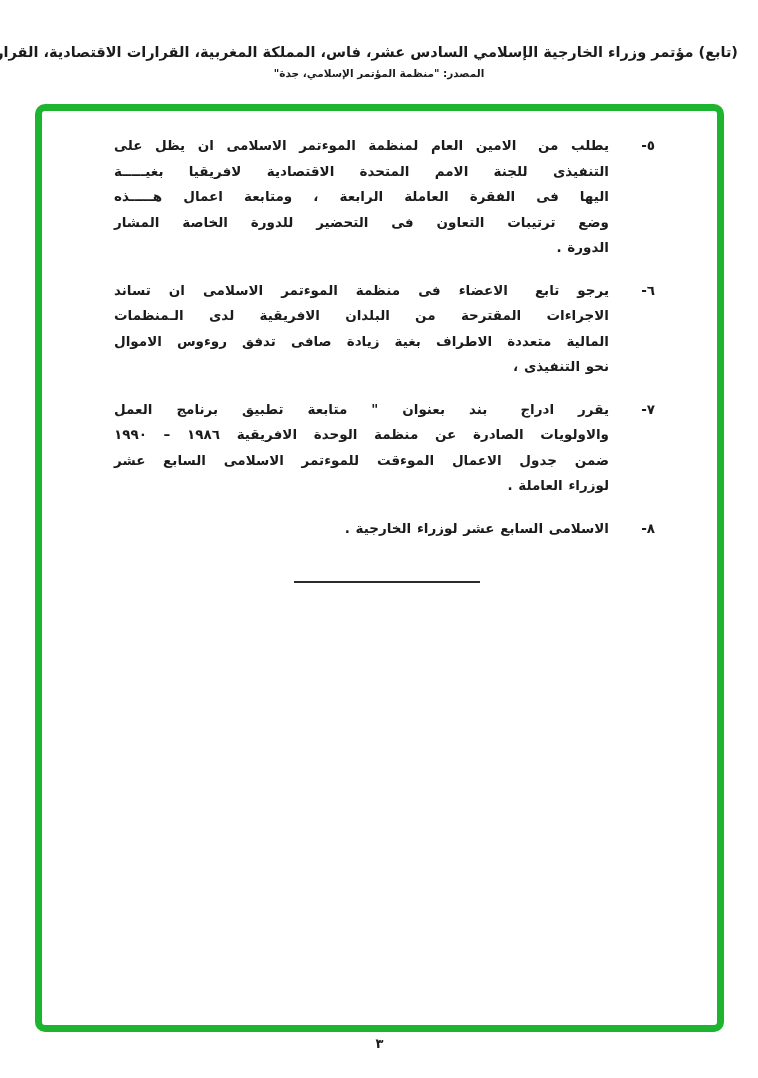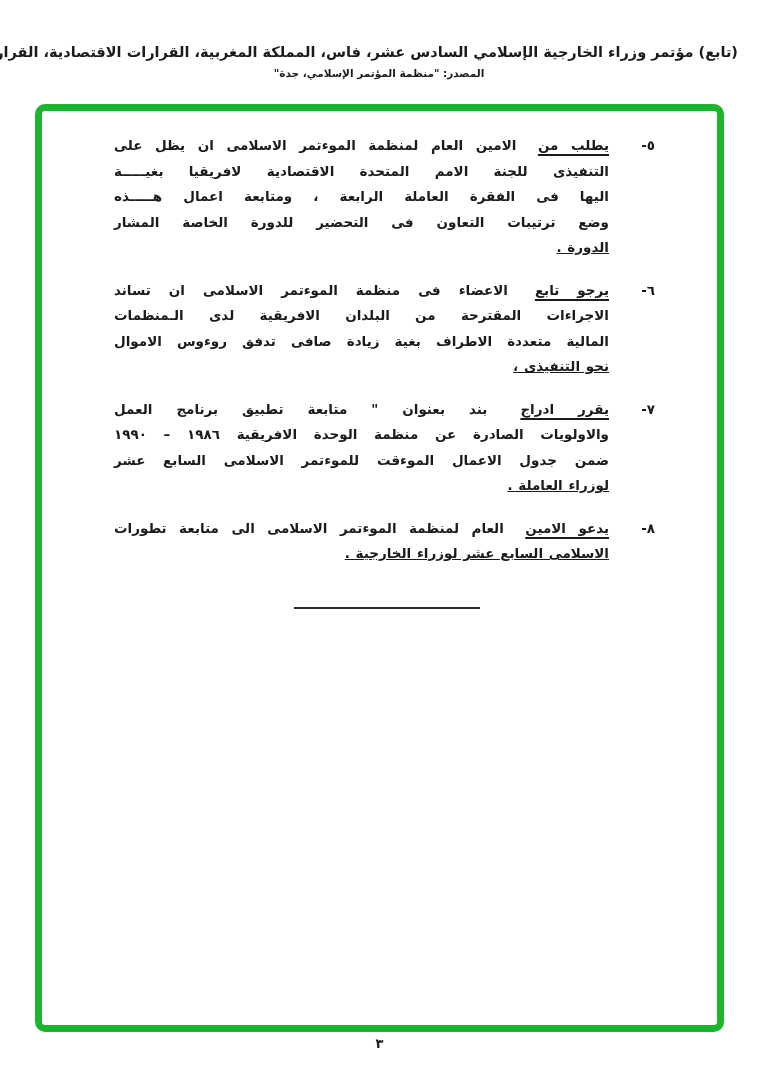--- a/index.html
+++ b/index.html
@@ -62,24 +62,22 @@
     font-size: 13.5px;
     font-weight: 700;
     line-height: 25.5px;
     text-align: justify;
     text-align-last: justify;
     word-spacing: 1px;
   }
   .line.last {
     text-align: right;
     text-align-last: right;
-    text-decoration: underline;
   }
   .ul {
-    text-decoration: underline;
     text-underline-offset: 4px;
     text-decoration-thickness: 1.5px;
     margin-left: 9px;
   }
   .separator {
     width: 186px;
     height: 0;
     border-top: 2px solid #2b2b2b;
     margin: 40px auto 0 auto;
   }
@@ -128,21 +126,20 @@
         <div class="body">
           <div class="line"><span class="ul">يقرر ادراج</span> بند بعنوان " متابعة تطبيق برنامج العمل</div>
           <div class="line">والاولويات الصادرة عن منظمة الوحدة الافريقية ١٩٨٦ – ١٩٩٠</div>
           <div class="line">ضمن جدول الاعمال الموءقت للموءتمر الاسلامى السابع عشر</div>
           <div class="line last">لوزراء العاملة .</div>
         </div>
       </div>
       <div class="item">
         <div class="marker">٨-</div>
         <div class="body">
-          <div class="line"><span class="ul">يدعو الامين</span> العام لمنظمة الموءتمر الاسلامى الى متابعة تطورات</div>
           <div class="line last">الاسلامى السابع عشر لوزراء الخارجية .</div>
         </div>
       </div>
     </div>
   <div class="separator"></div>
 </div>
 
 <div class="page-footer">٣</div>
 
 </body></html>

